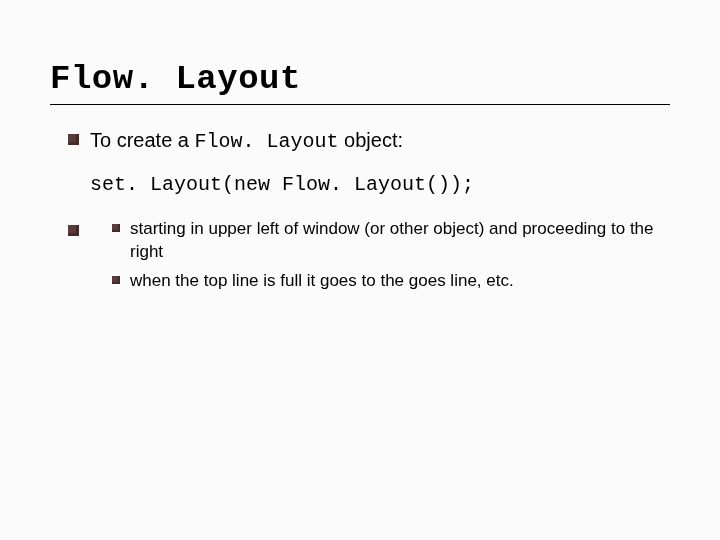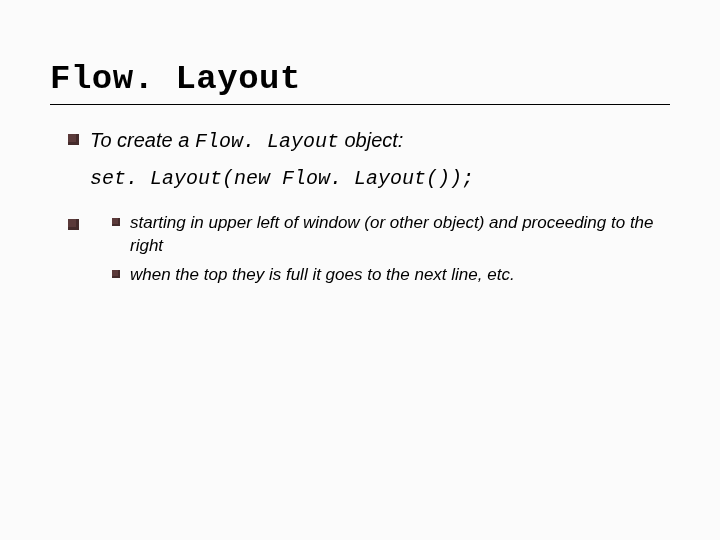--- a/index.html
+++ b/index.html
@@ -33,40 +33,39 @@
     list-style: none;
     margin: 0;
     padding: 0 0 0 18px;
   }
   ul.top > li {
     position: relative;
     padding-left: 22px;
     margin: 0 0 20px 0;
     font-size: 20px;
     line-height: 1.35;
-    font-style: italic;
   }
   ul.top > li::before {
     content: "";
     position: absolute;
     left: 0;
     top: 7px;
     width: 11px;
     height: 11px;
     background: #5b3a3a;
     box-shadow: inset -3px -3px 0 rgba(0,0,0,0.25);
   }
   .mono {
     font-family: "Courier New", Courier, monospace;
   }
   .codeline {
     font-family: "Courier New", Courier, monospace;
     font-size: 20px;
     display: block;
-    margin-top: 10px;
+    margin-top: 16px;
   }
   ul.sub {
     list-style: none;
     margin: 16px 0 0 0;
     padding: 0 0 0 22px;
   }
   ul.sub > li {
     position: relative;
     padding-left: 18px;
     margin: 0 0 6px 0;
@@ -95,20 +94,20 @@
   <ul class="top">
 
     <li>
       <span>To create a </span><span class="mono">Flow. Layout</span><span> object:</span>
       <span class="codeline">set. Layout(new Flow. Layout());</span>
     </li>
 
     <li>
       <ul class="sub">
         <li>starting in upper left of window (or other object) and proceeding to the right</li>
-        <li>when the top they is full it goes to the next line, etc.</li>
+        <li>when the top line is full it goes to the goes line, etc.</li>
       </ul>
     </li>
 
 
   </ul>
 
 </div>
 
 </body></html>

